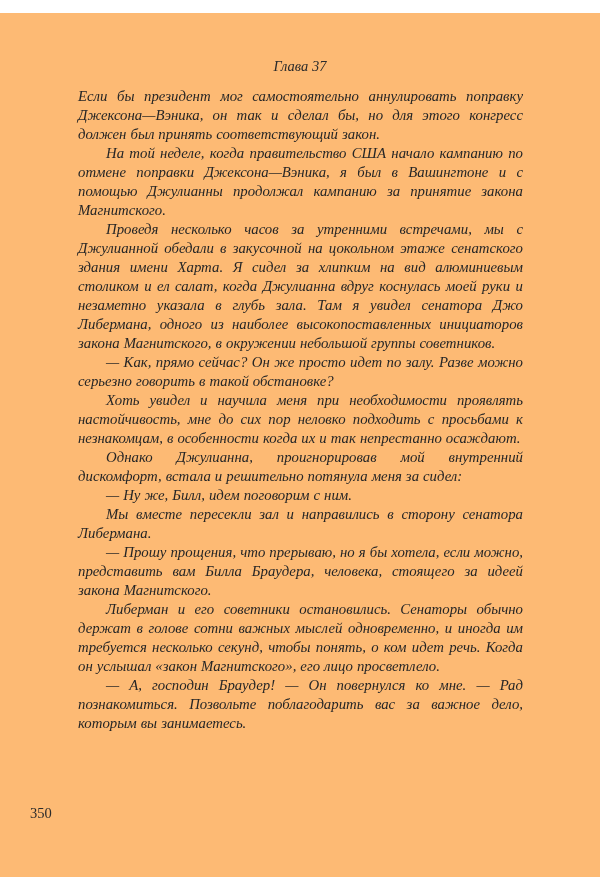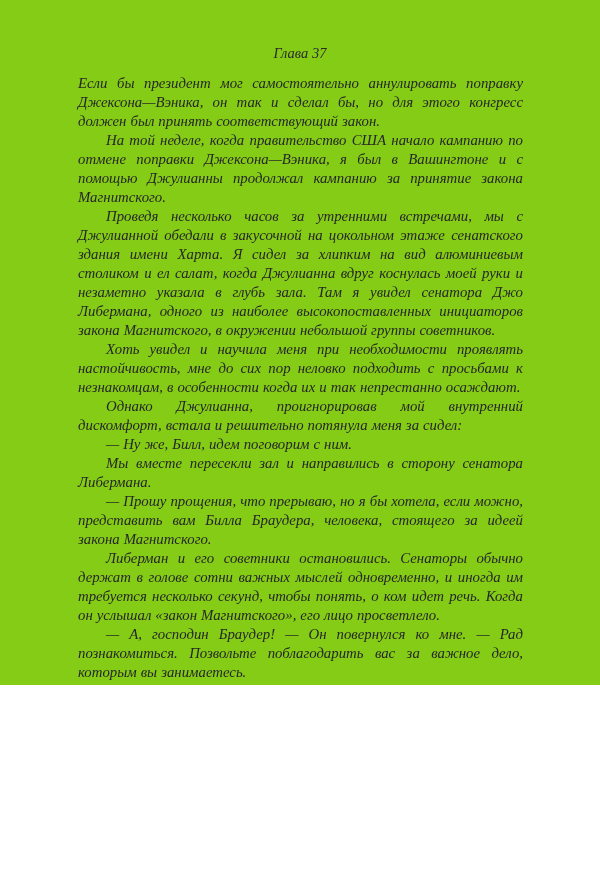--- a/index.html
+++ b/index.html
@@ -3,23 +3,23 @@
 <meta charset="utf-8">
 <style>
   html, body {
     margin: 0;
     padding: 0;
     background: #ffffff;
   }
   .page {
     position: relative;
     width: 600px;
-    height: 685px;
-    margin: 0 auto;
-    background: #84cc16;
+    height: 864px;
+    margin: 13px auto;
+    background: #fdba74;
     overflow: hidden;
     font-family: "Liberation Serif", "DejaVu Serif", serif;
     color: #262626;
   }
   .chapter-header {
     position: absolute;
     top: 44px;
     left: 0;
     width: 100%;
     text-align: center;
@@ -64,20 +64,21 @@
 <body>
 
 <div class="page">
 
   <div class="chapter-header">Глава 37</div>
 
   <div class="text-block" lang="ru">
     <p>Если бы президент мог самостоятельно аннулировать поправку Джексона—Вэника, он так и сделал бы, но для этого конгресс должен был принять соответствующий закон.</p>
     <p>На той неделе, когда правительство США начало кампанию по отмене поправки Джексона—Вэника, я был в Вашингтоне и с помощью Джулианны продолжал кампанию за принятие закона Магнитского.</p>
     <p>Проведя несколько часов за утренними встречами, мы с Джулианной обедали в закусочной на цокольном этаже сенатского здания имени Харта. Я сидел за хлипким на вид алюминиевым столиком и ел салат, когда Джулианна вдруг коснулась моей руки и незаметно указала в глубь зала. Там я увидел сенатора Джо Либермана, одного из наиболее высокопоставленных инициаторов закона Магнитского, в окружении небольшой группы советников.</p>
+    <p>— Как, прямо сейчас? Он же просто идет по залу. Разве можно серьезно говорить в такой обстановке?</p>
     <p>Хоть увидел и научила меня при необходимости проявлять настойчивость, мне до сих пор неловко подходить с просьбами к незнакомцам, в особенности когда их и так непрестанно осаждают.</p>
     <p>Однако Джулианна, проигнорировав мой внутренний дискомфорт, встала и решительно потянула меня за сидел:</p>
     <p>— Ну же, Билл, идем поговорим с ним.</p>
     <p>Мы вместе пересекли зал и направились в сторону сенатора Либермана.</p>
     <p>— Прошу прощения, что прерываю, но я бы хотела, если можно, представить вам Билла Браудера, человека, стоящего за идеей закона Магнитского.</p>
     <p>Либерман и его советники остановились. Сенаторы обычно держат в голове сотни важных мыслей одновременно, и иногда им требуется несколько секунд, чтобы понять, о ком идет речь. Когда он услышал «закон Магнитского», его лицо просветлело.</p>
     <p>— А, господин Браудер! — Он повернулся ко мне. — Рад познакомиться. Позвольте поблагодарить вас за важное дело, которым вы занимаетесь.</p>
   </div>
 
   <div class="page-footer">350</div>

